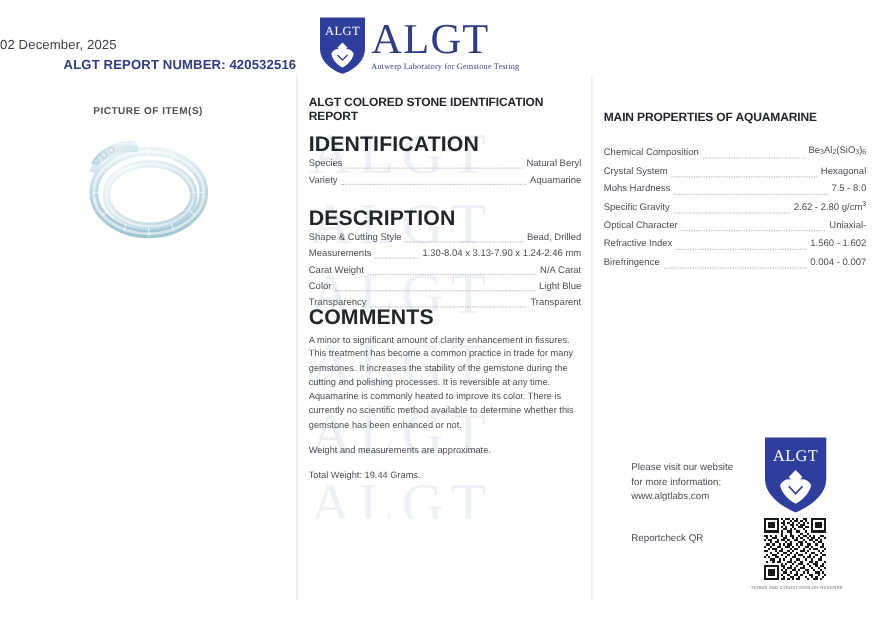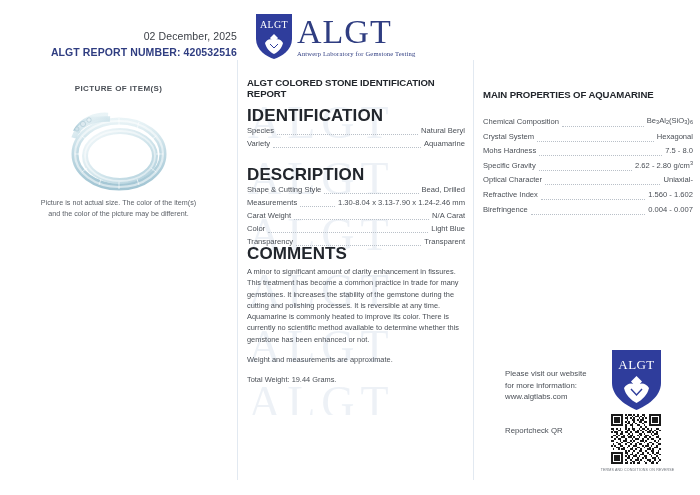--- a/index.html
+++ b/index.html
@@ -29,21 +29,21 @@
     color:#dfe7f0;
     opacity:.55;
     line-height:56px;
     white-space:nowrap;
   }
 
   
   .col-left{position:absolute;left:0;top:0;width:237px;height:495px;z-index:2;}
   .date{
     position:absolute;left:0;top:30px;width:237px;
-    text-align:right;font-size:10.5px;color:#3b3f46;letter-spacing:.1px;
+    text-align:left;font-size:10.5px;color:#3b3f46;letter-spacing:.1px;
   }
   .report-no{
     position:absolute;left:0;top:46px;width:237px;
     text-align:right;font-size:10.5px;font-weight:bold;color:#2f3d81;letter-spacing:.1px;
   }
   .pic-title{
     position:absolute;left:0;top:84px;width:237px;
     text-align:center;font-size:8px;font-weight:bold;color:#4a4f56;letter-spacing:.4px;
   }
   .photo-box{
@@ -202,24 +202,20 @@
           <line x1="95" y1="81" x2="93" y2="75"></line>
           <line x1="75" y1="85" x2="75" y2="78"></line>
           <line x1="55" y1="81" x2="57" y2="75"></line>
           <line x1="38" y1="68" x2="43" y2="64"></line>
           <line x1="31" y1="50" x2="38" y2="50"></line>
           <line x1="38" y1="32" x2="43" y2="36"></line>
         </g>
       </svg>
     </div>
 
-    <div class="pic-note">
-      <div>Picture is not actual size. The color of the item(s)</div>
-      <div>and the color of the picture may be different.</div>
-    </div>
   </div>
 
   <div class="col-center">
 
     <div class="logo-wrap">
       <svg class="shield-sm" viewBox="0 0 38 47">
         <path d="M1 1 H37 V26 C37 37 26 44 19 46 C12 44 1 37 1 26 Z" fill="#2f3d9c"></path>
         <text x="19" y="15" text-anchor="middle" font-family="Liberation Serif, serif" font-size="10" fill="#ffffff" letter-spacing="0.3">ALGT</text>
         <path d="M19 21 L23 25 L19 30 L15 25 Z" fill="#ffffff"></path>
         <path d="M10 30 C12 26, 16 25, 19 28 C22 25, 26 26, 28 30 C27 35, 23 39, 19 41 C15 39, 11 35, 10 30 Z" fill="#ffffff"></path>

